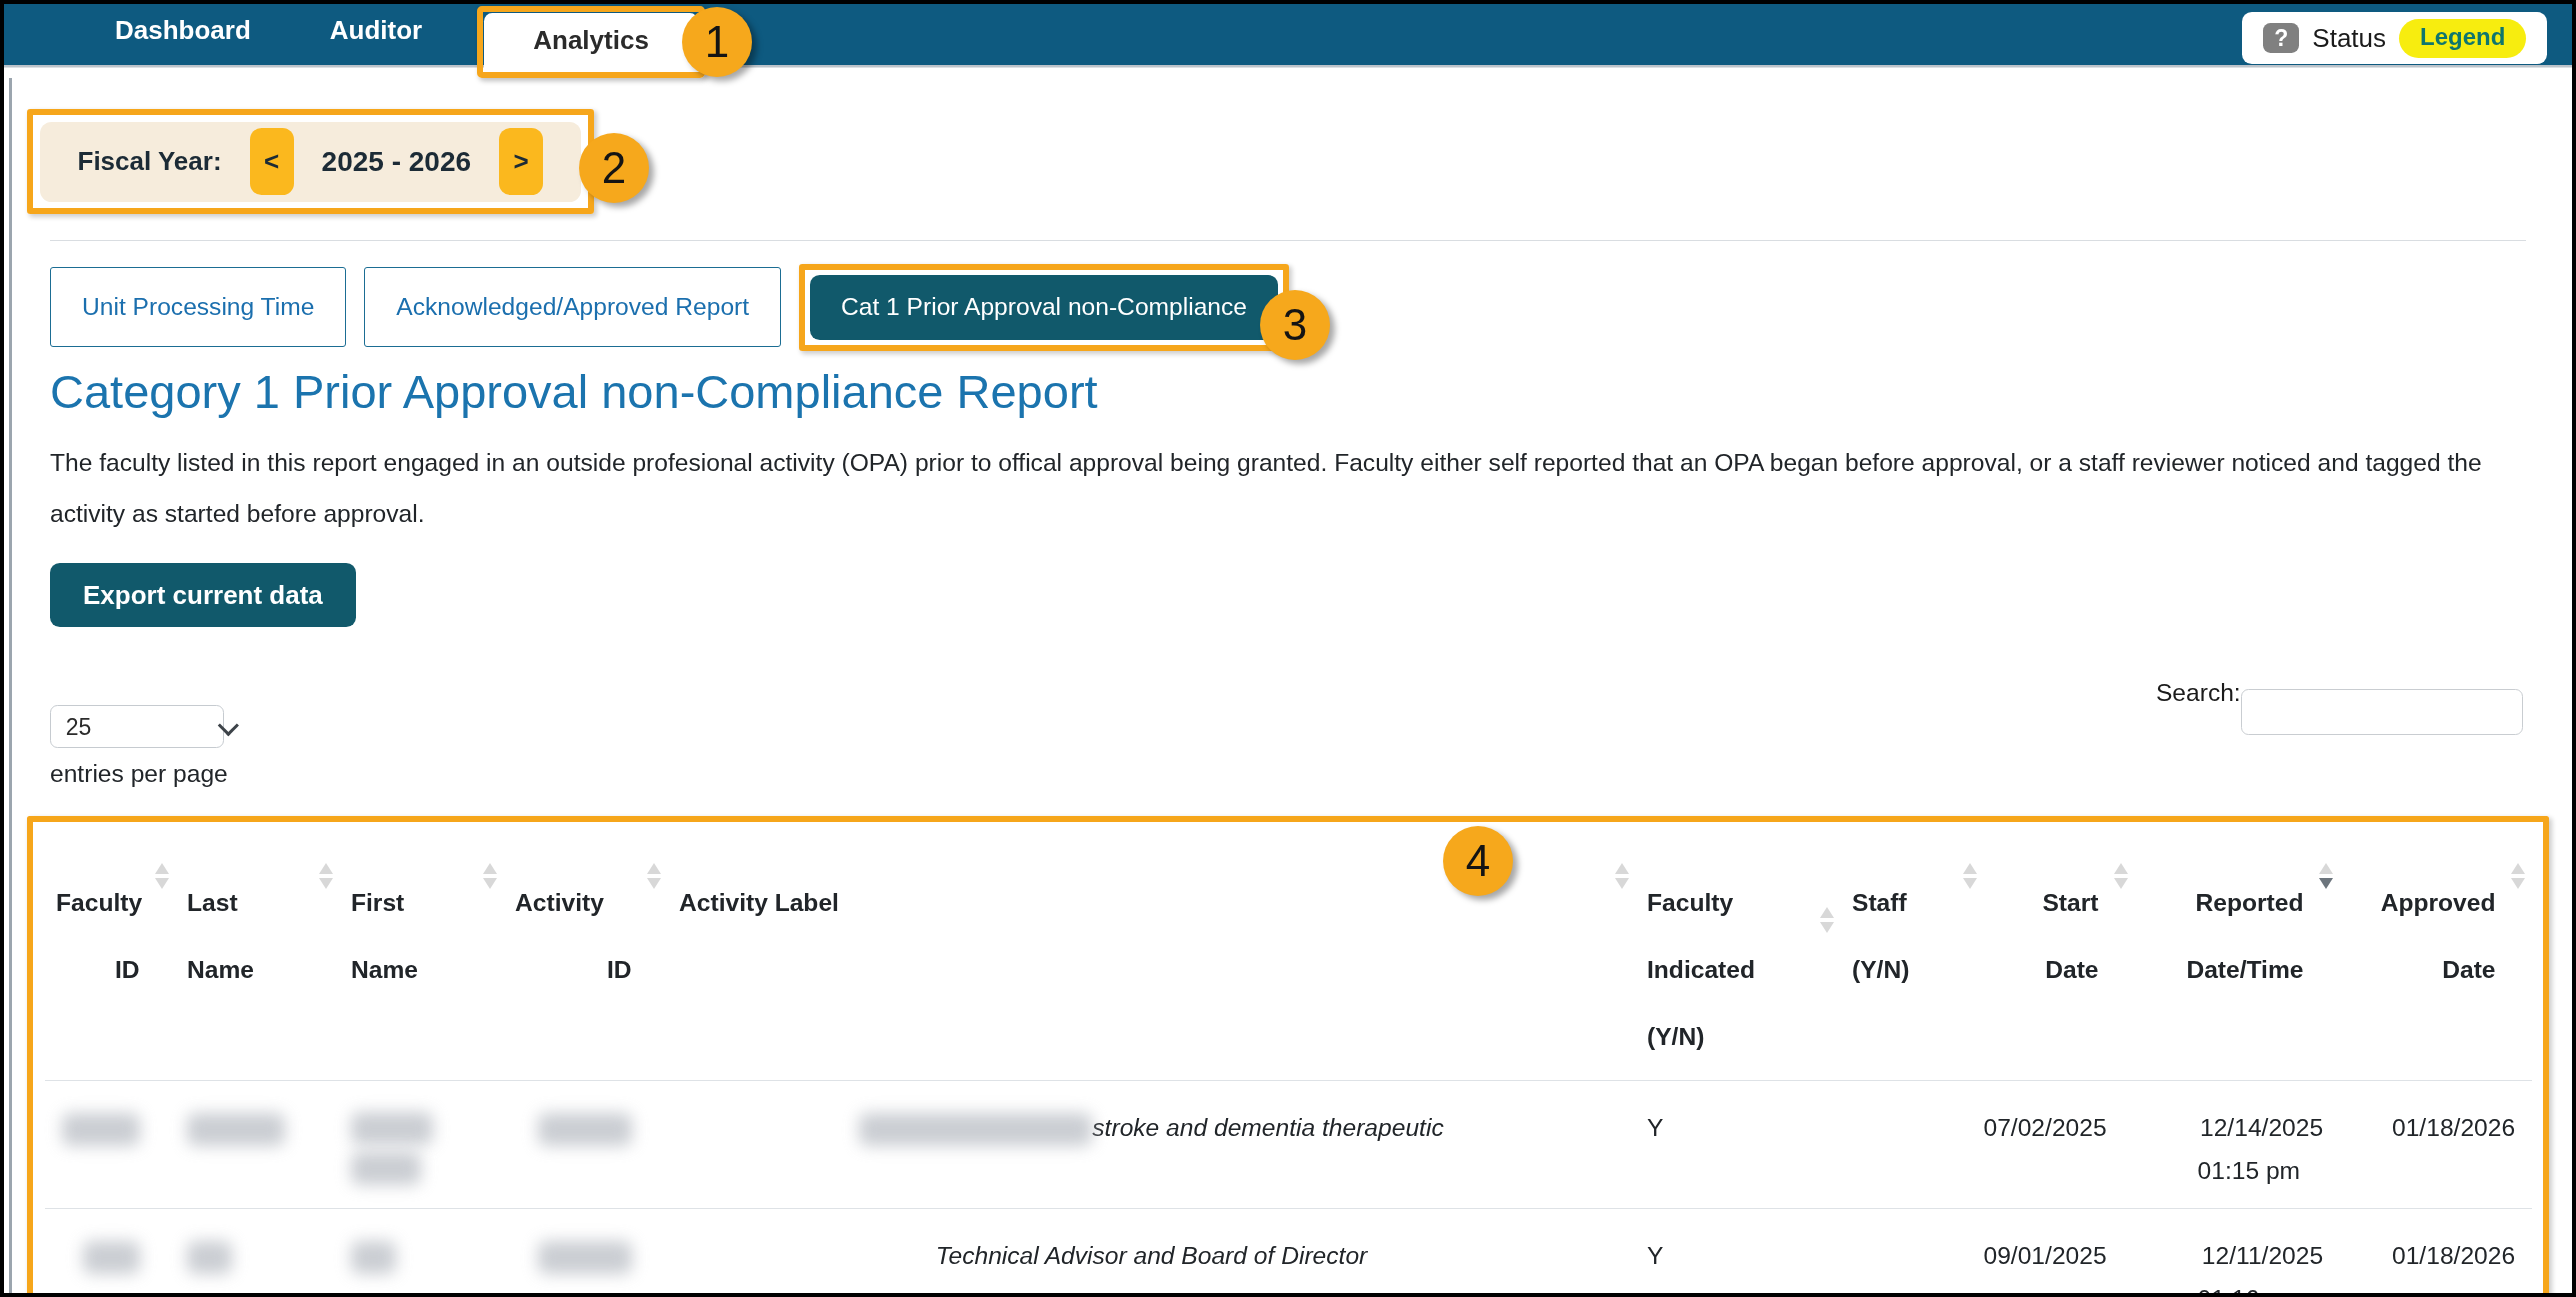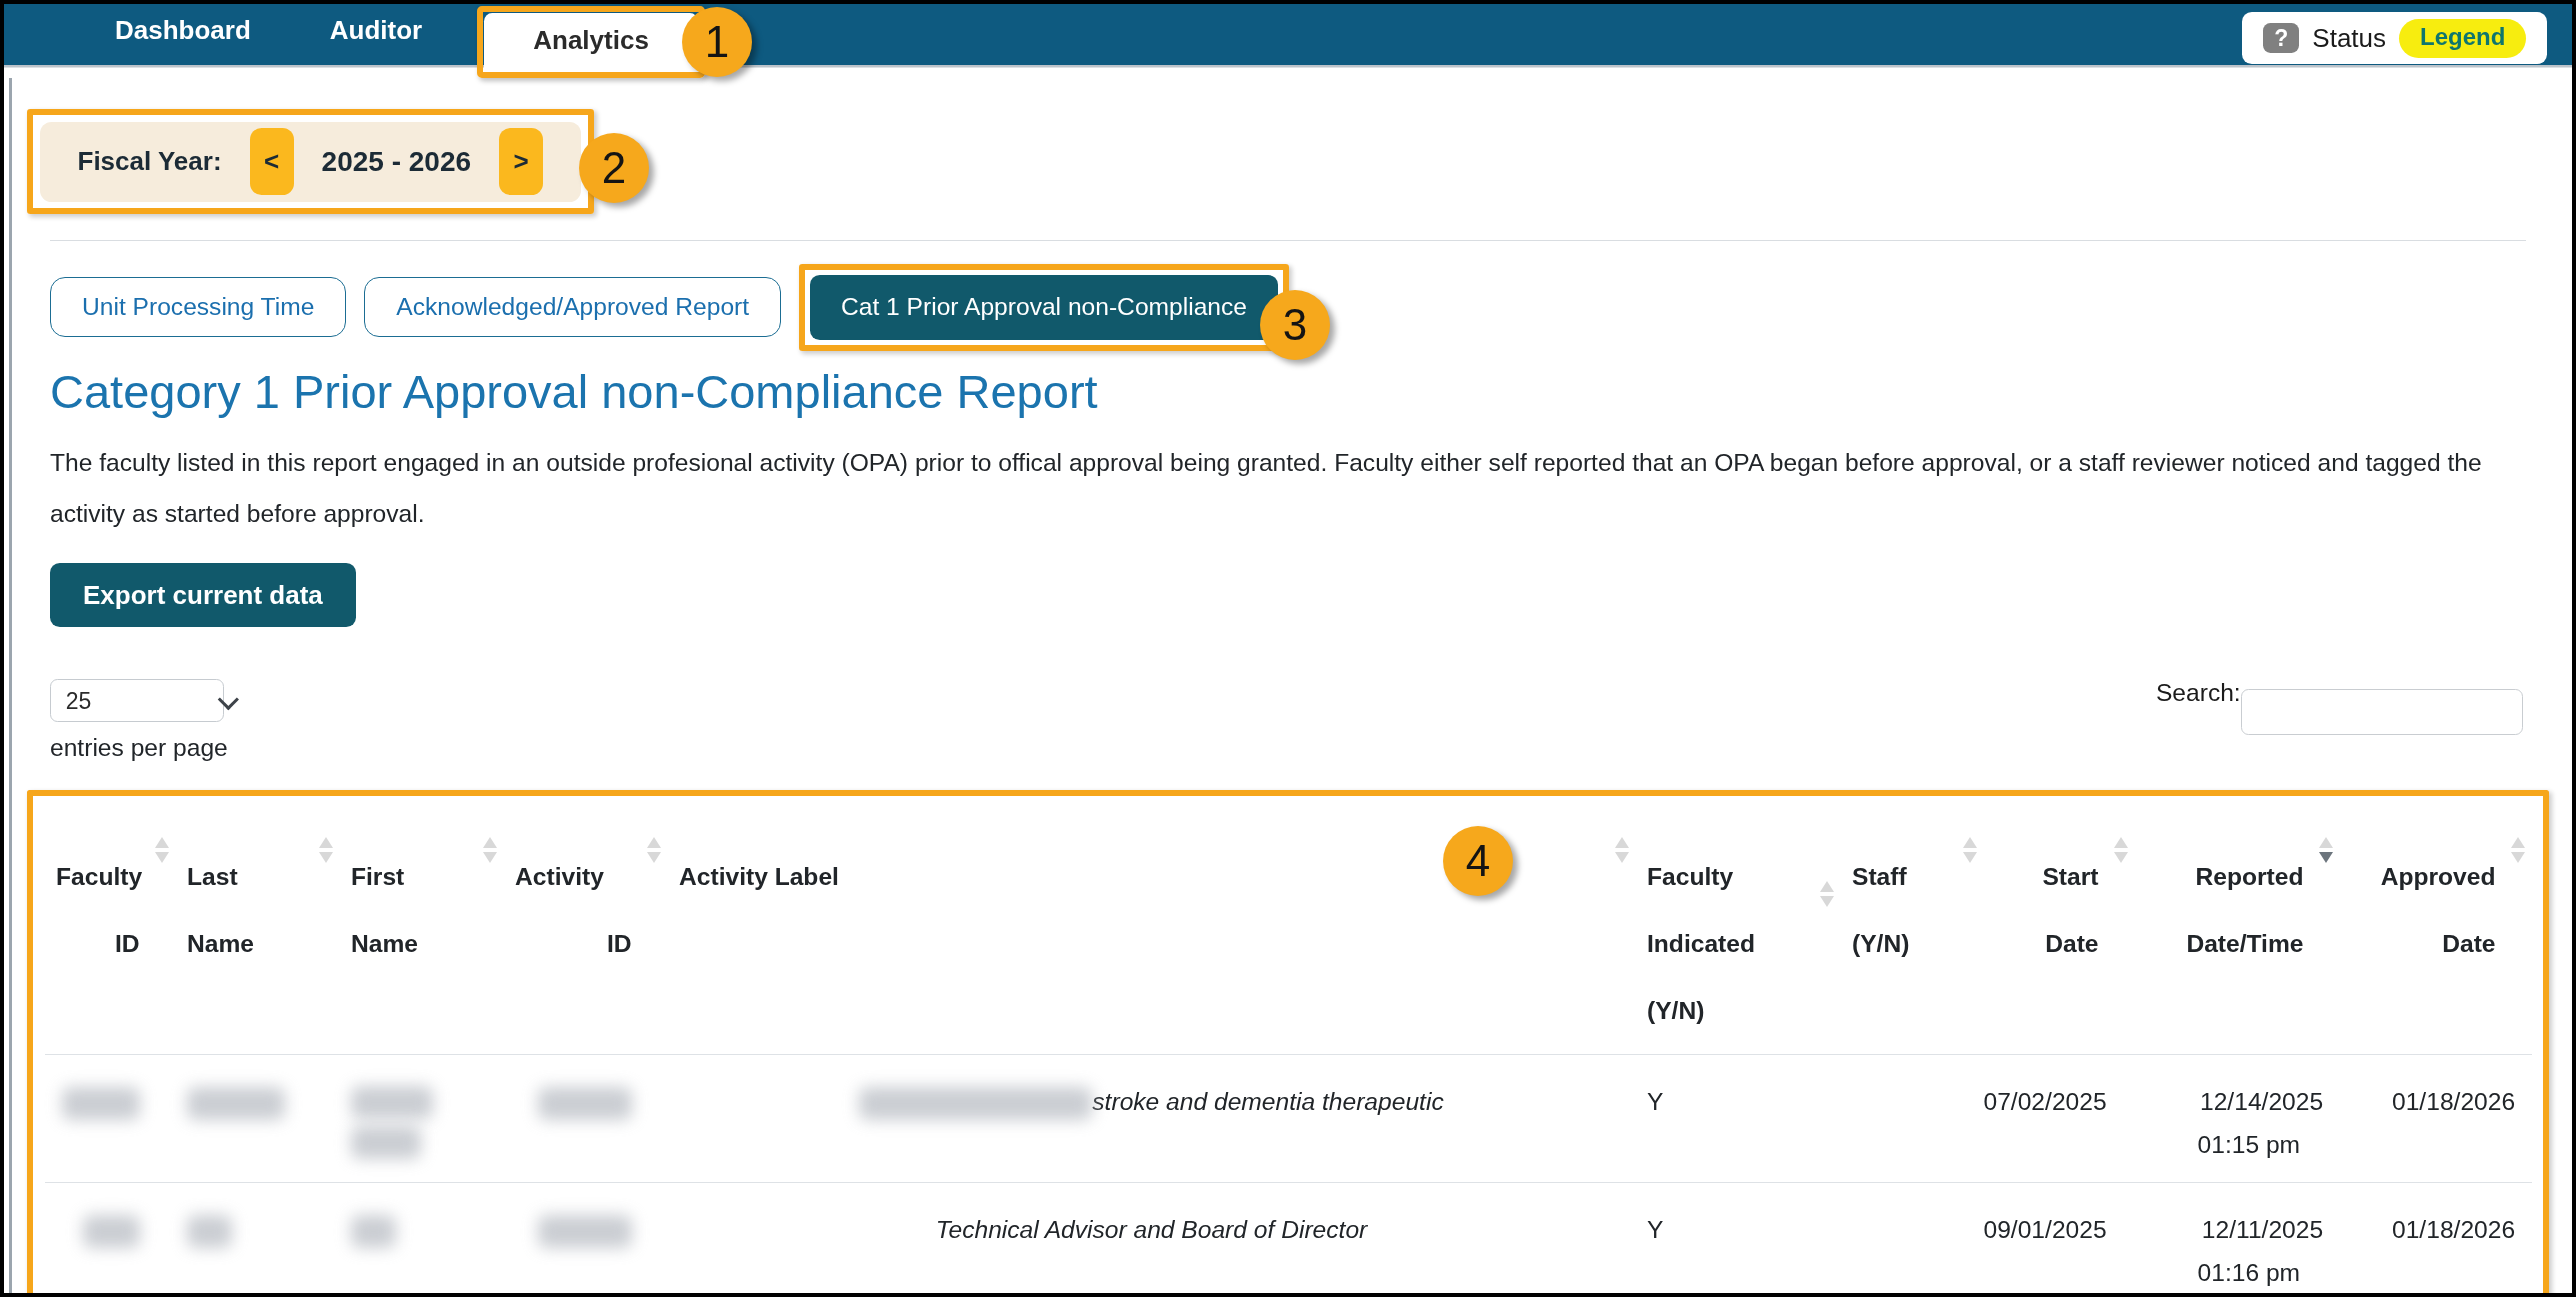--- a/index.html
+++ b/index.html
@@ -53,40 +53,40 @@
   .fy-btn{
     width:44px; height:67px; background:#FBB81E; border:none; border-radius:11.5px;
     font-size:26px; font-weight:bold; color:#1c2b36; cursor:pointer;
   }
   .fy-value{ font-size:28px; font-weight:bold; color:#1c2b36; white-space:nowrap; }
   
   .content{ padding:0 46px; }
   .divider{ border:none; border-top:1.6px solid #d9dde1; margin-top:26px; }
   .tabs-row{ display:flex; align-items:center; gap:18px; margin-top:23px; }
   .report-tab{
-    background:#fff; border:1.6px solid #1b6d93; border-radius:15px; color:#1B6FAE;
-    font-size:24.6px; padding:0 31px; height:60px; cursor:pointer; white-space:nowrap;
+    background:#fff; border:1.6px solid #1b6d93; border-radius:3px; color:#1B6FAE;
+    font-size:24.6px; padding:0 31px; height:80px; cursor:pointer; white-space:nowrap;
     font-family:"Liberation Sans", sans-serif;
   }
   .tab-annotation{
     border:6.5px solid #F6A61B; border-radius:3.3px; padding:4.9px;
     box-shadow:2.5px 2.5px 4.9px rgba(0,0,0,.2);
   }
   .report-tab.active{
     background:#11596B; color:#fff; border:none; border-radius:9.8px; height:65px;
   }
   .page-title{ margin-top:13px; font-size:47px; font-weight:400; color:#1B74AE; }
   .page-desc{ margin-top:18px; font-size:24.6px; line-height:51px; color:#212529; max-width:2464px; }
   .export-btn{
     margin-top:24.6px; background:#11596B; color:#fff; border:none; border-radius:9.8px;
     font-size:26px; font-weight:bold; padding:0 33px; height:64px; cursor:pointer;
     font-family:"Liberation Sans", sans-serif;
   }
   .controls-row{ display:flex; justify-content:space-between; margin-top:52px; }
-  .select-wrap{ position:relative; width:204px; }
+  .select-wrap{ position:relative; width:204px;margin-top:26px; }
   .page-size{
     width:174px; height:43px; font-size:23px; padding:0 14.7px; color:#2b2b2b;
     border:1.6px solid #c6cbd0; border-radius:7.4px; background:#fff; appearance:none;
     -webkit-appearance:none; font-family:"Liberation Sans", sans-serif; cursor:pointer;
   }
   .chev{
     position:absolute; right:18px; top:13px; width:14.7px; height:14.7px; pointer-events:none;
     border-right:3.3px solid #3d4349; border-bottom:3.3px solid #3d4349; transform:rotate(45deg);
   }
   .entries-label{ margin-top:11.5px; font-size:24.6px; color:#212529; }

